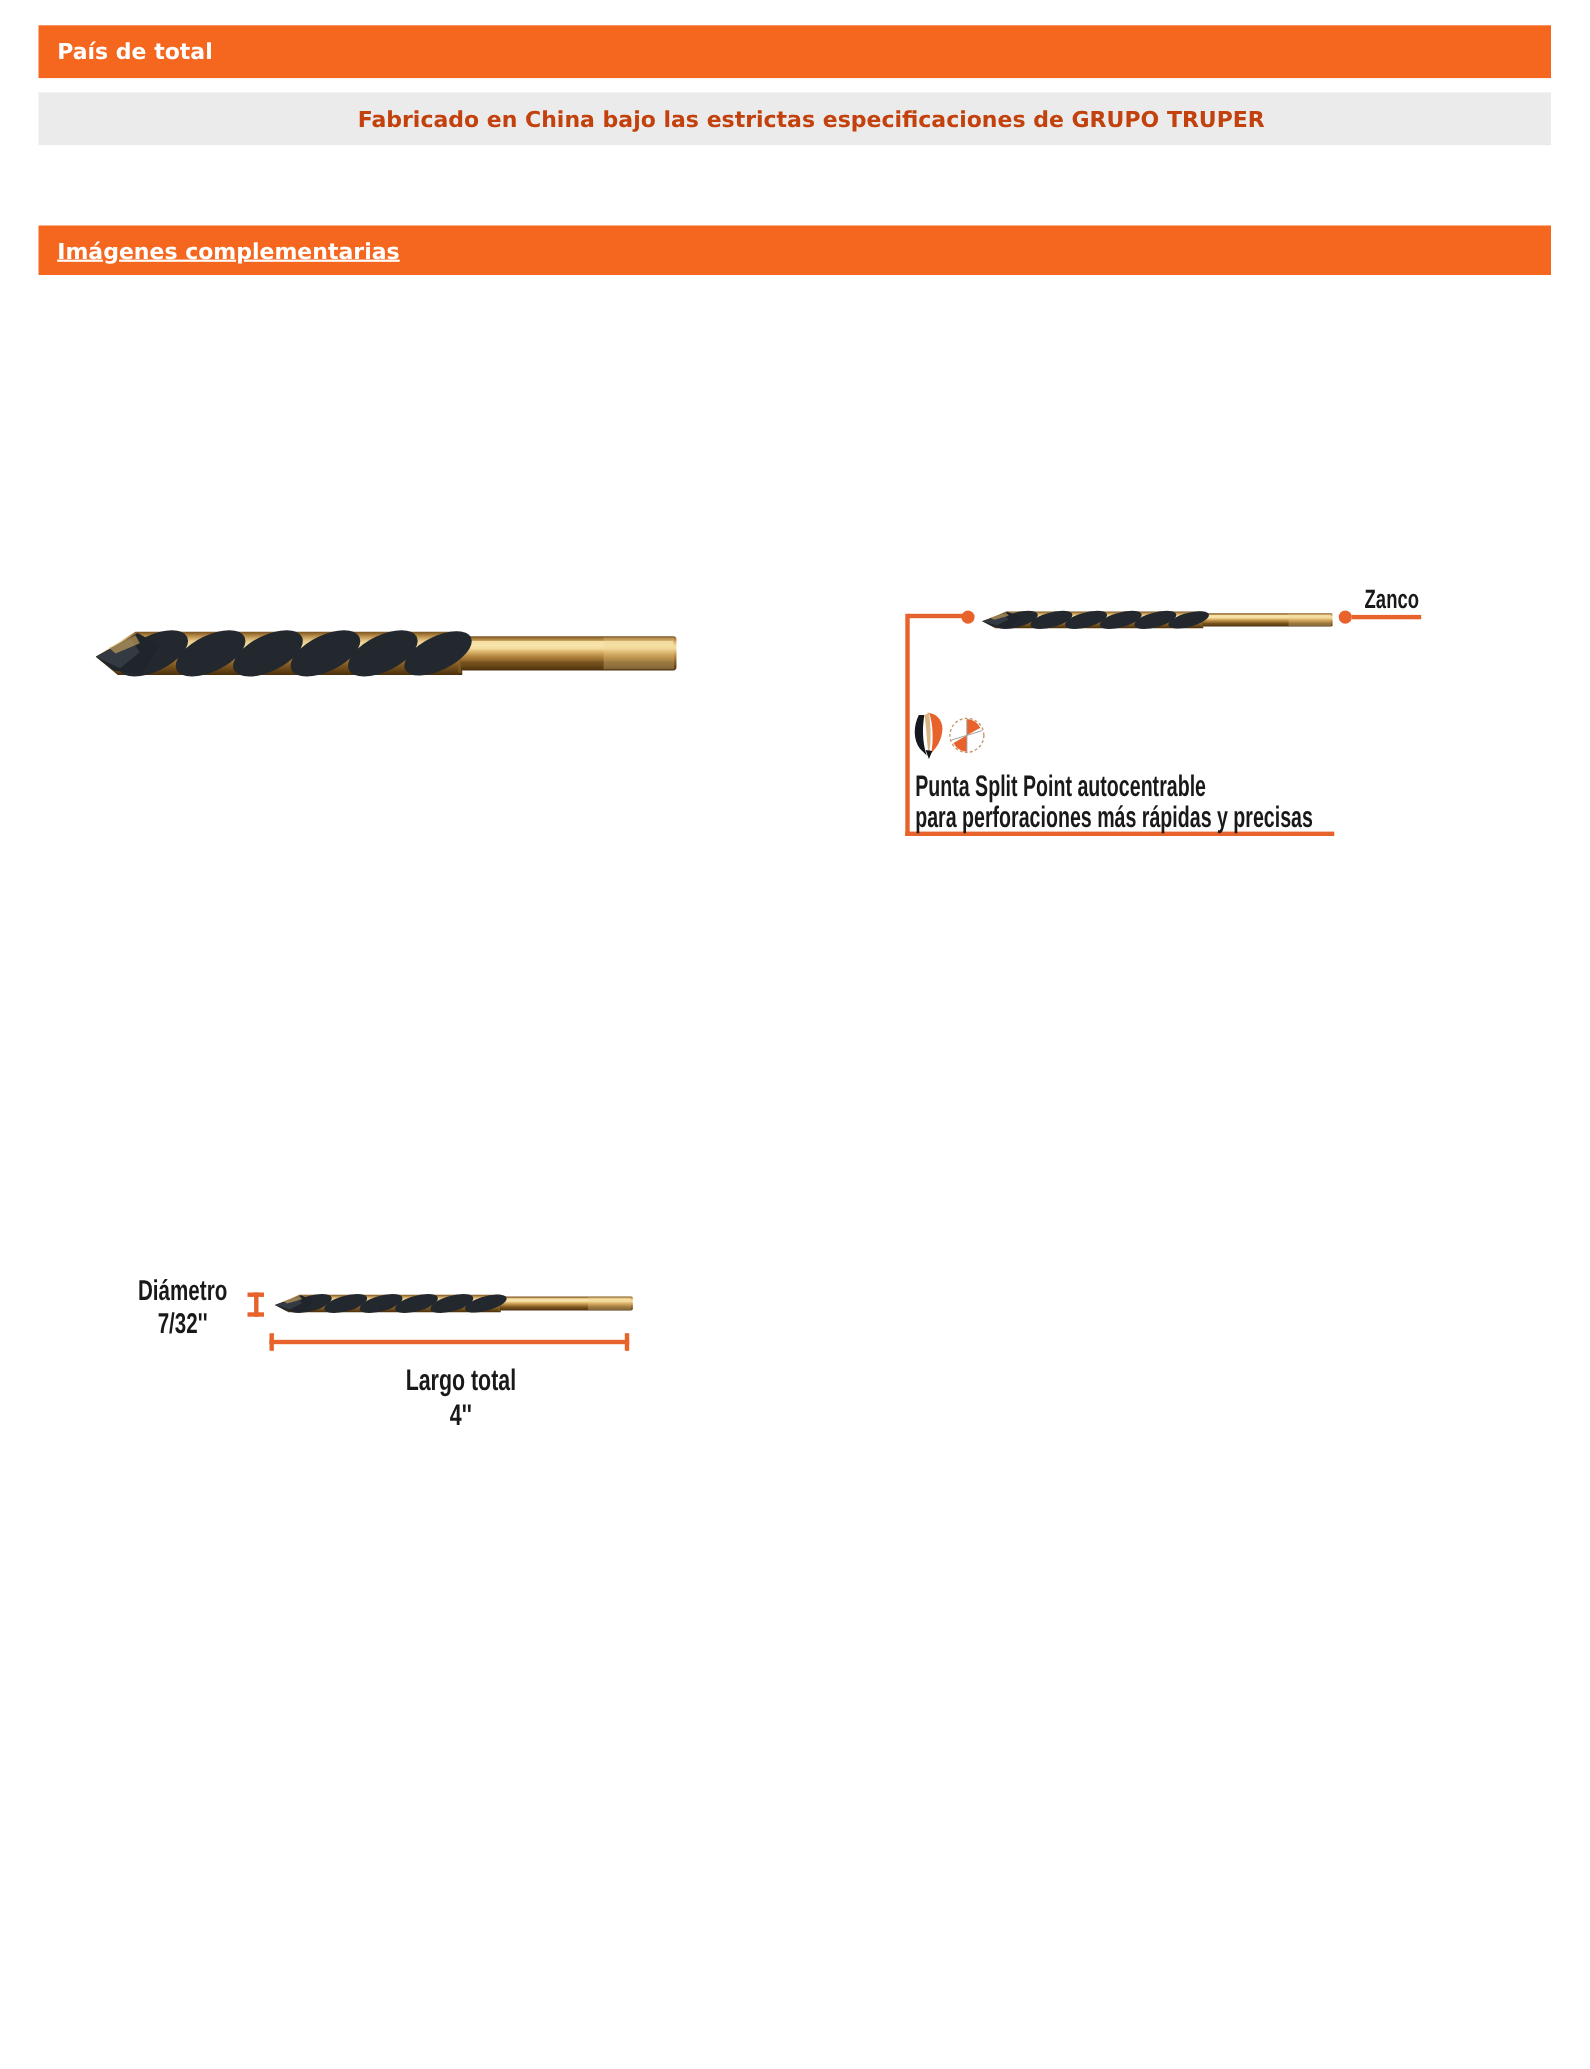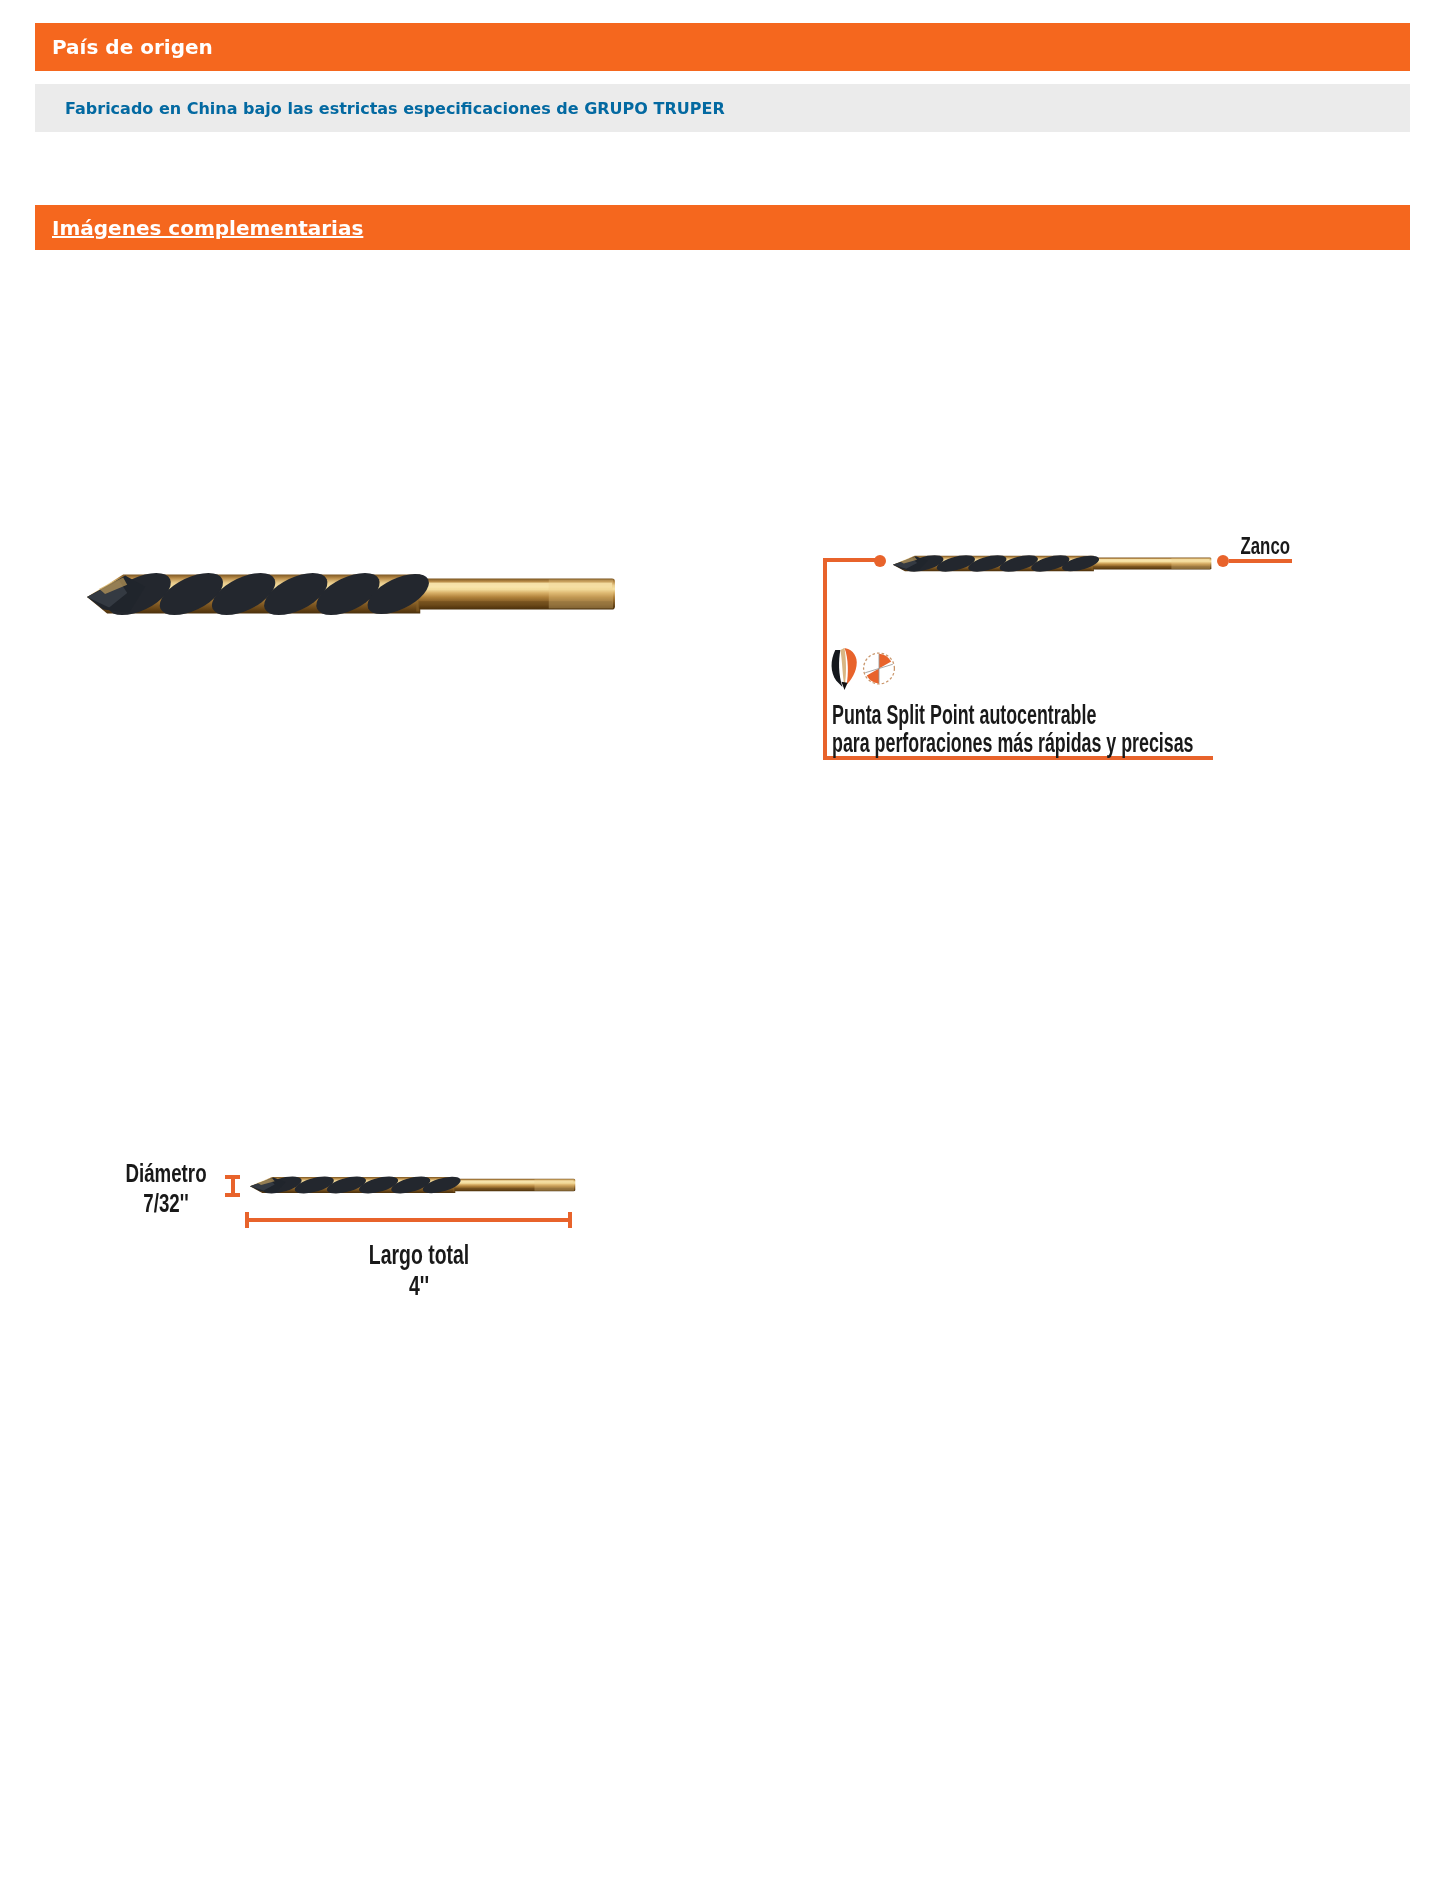--- a/index.html
+++ b/index.html
@@ -2,21 +2,21 @@
 <html><head>
 <meta charset="utf-8">
 <style>
   html,body{margin:0;padding:0;background:#fff;}
   .page{position:relative;width:1445px;height:1881px;background:#ffffff;overflow:hidden;
         font-family:"DejaVu Sans","Liberation Sans",sans-serif;}
 
   
   .bar{position:absolute;left:35px;width:1375px;display:flex;align-items:center;box-sizing:border-box;}
   .bar-orange{background:#F5671E;color:#ffffff;font-weight:bold;font-size:20px;padding-left:17px;}
-  .bar-gray{background:#EBEBEB;color:#0369a1;font-weight:bold;font-size:16px;padding-left:30px;}
+  .bar-gray{background:#EBEBEB;color:#c2410c;font-weight:bold;font-size:20px;padding-left:30px;justify-content:center;}
   #bar-origin{top:23px;height:48px;}
   #bar-origin-body{top:84px;height:48px;}
   #bar-images{top:205px;height:45px;text-decoration:underline;}
 
   
   .fig-label{position:absolute;font-family:"Liberation Sans",sans-serif;font-weight:bold;
              color:#191919;white-space:nowrap;line-height:1.1;}
   .cond66{transform:scaleX(0.66);transform-origin:left top;}
   .cond-center{transform:scaleX(0.72);transform-origin:center top;text-align:center;}
   .cond-right{transform:scaleX(0.70);transform-origin:100% 0;text-align:right;}
@@ -66,21 +66,21 @@
         </g>
 
         <path d="M8,34 L46,13 L66,24 L50,49 L24,46 Z" fill="#20252c"></path>
         <path d="M8,34 L40,18 L48,30 L30,44 Z" fill="#3a4048" opacity="0.8"></path>
         <path d="M20,26 L44,15 L48,22 L26,31 Z" fill="#caa35c" opacity="0.65"></path>
       </g>
     </defs>
   </svg>
 
   <section class="bar bar-orange" id="bar-origin">
-    <span>País de origen</span>
+    <span>País de total</span>
   </section>
 
   <div class="bar bar-gray" id="bar-origin-body">
     <span>Fabricado en China bajo las estrictas especificaciones de GRUPO TRUPER</span>
   </div>
 
   <section class="bar bar-orange" id="bar-images">
     <span>Imágenes complementarias</span>
   </section>
 

